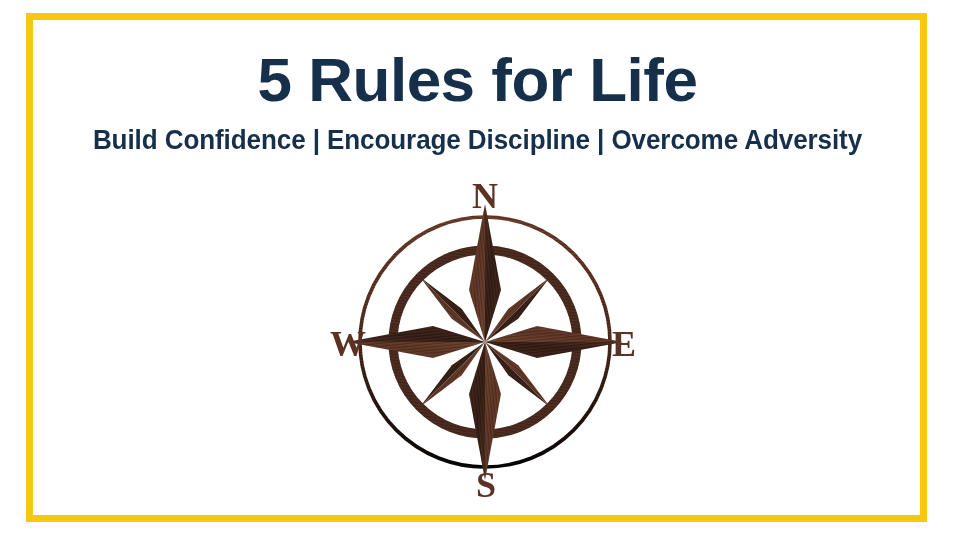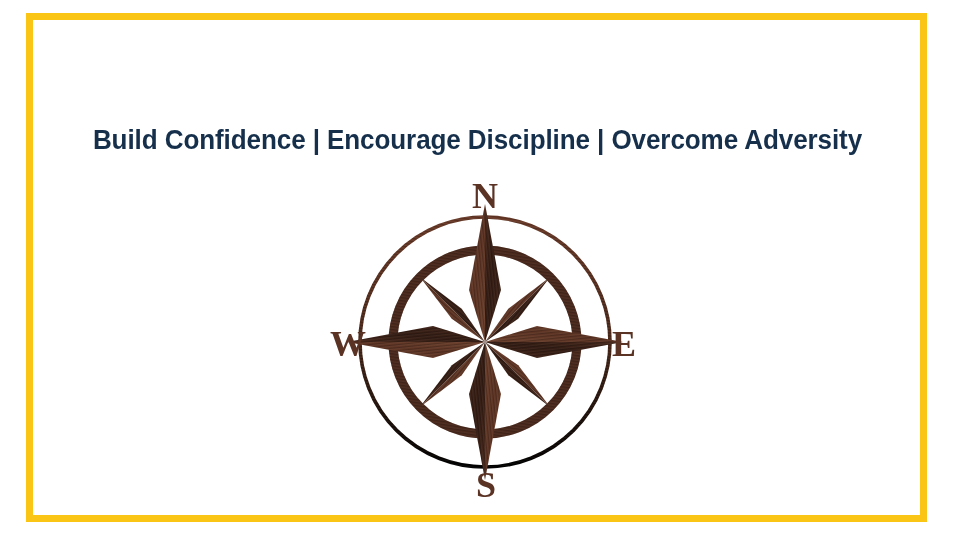--- a/index.html
+++ b/index.html
@@ -67,20 +67,21 @@
     height: 320px;
   }
 </style>
 </head>
 <body>
 
 <div class="slide" style="background: rgb(255, 255, 255);">
 
   <div class="slide-border" style="border-color: rgb(251, 197, 22);"></div>
 
+  <div class="title" style="color: rgb(22, 48, 76);">5 Rules for Life</div>
 
   <div class="subtitle" style="color: rgb(22, 48, 76);">Build Confidence | Encourage Discipline | Overcome Adversity</div>
 
   <div class="compass-wrap">
     <svg viewBox="0 0 320 320" xmlns="http://www.w3.org/2000/svg" aria-hidden="true">
       <defs>
         <linearGradient id="gDark" x1="0" y1="0" x2="1" y2="1">
           <stop offset="0%" stop-color="#4a2a1d"></stop>
           <stop offset="45%" stop-color="#341d14"></stop>
           <stop offset="100%" stop-color="#45271b"></stop>

